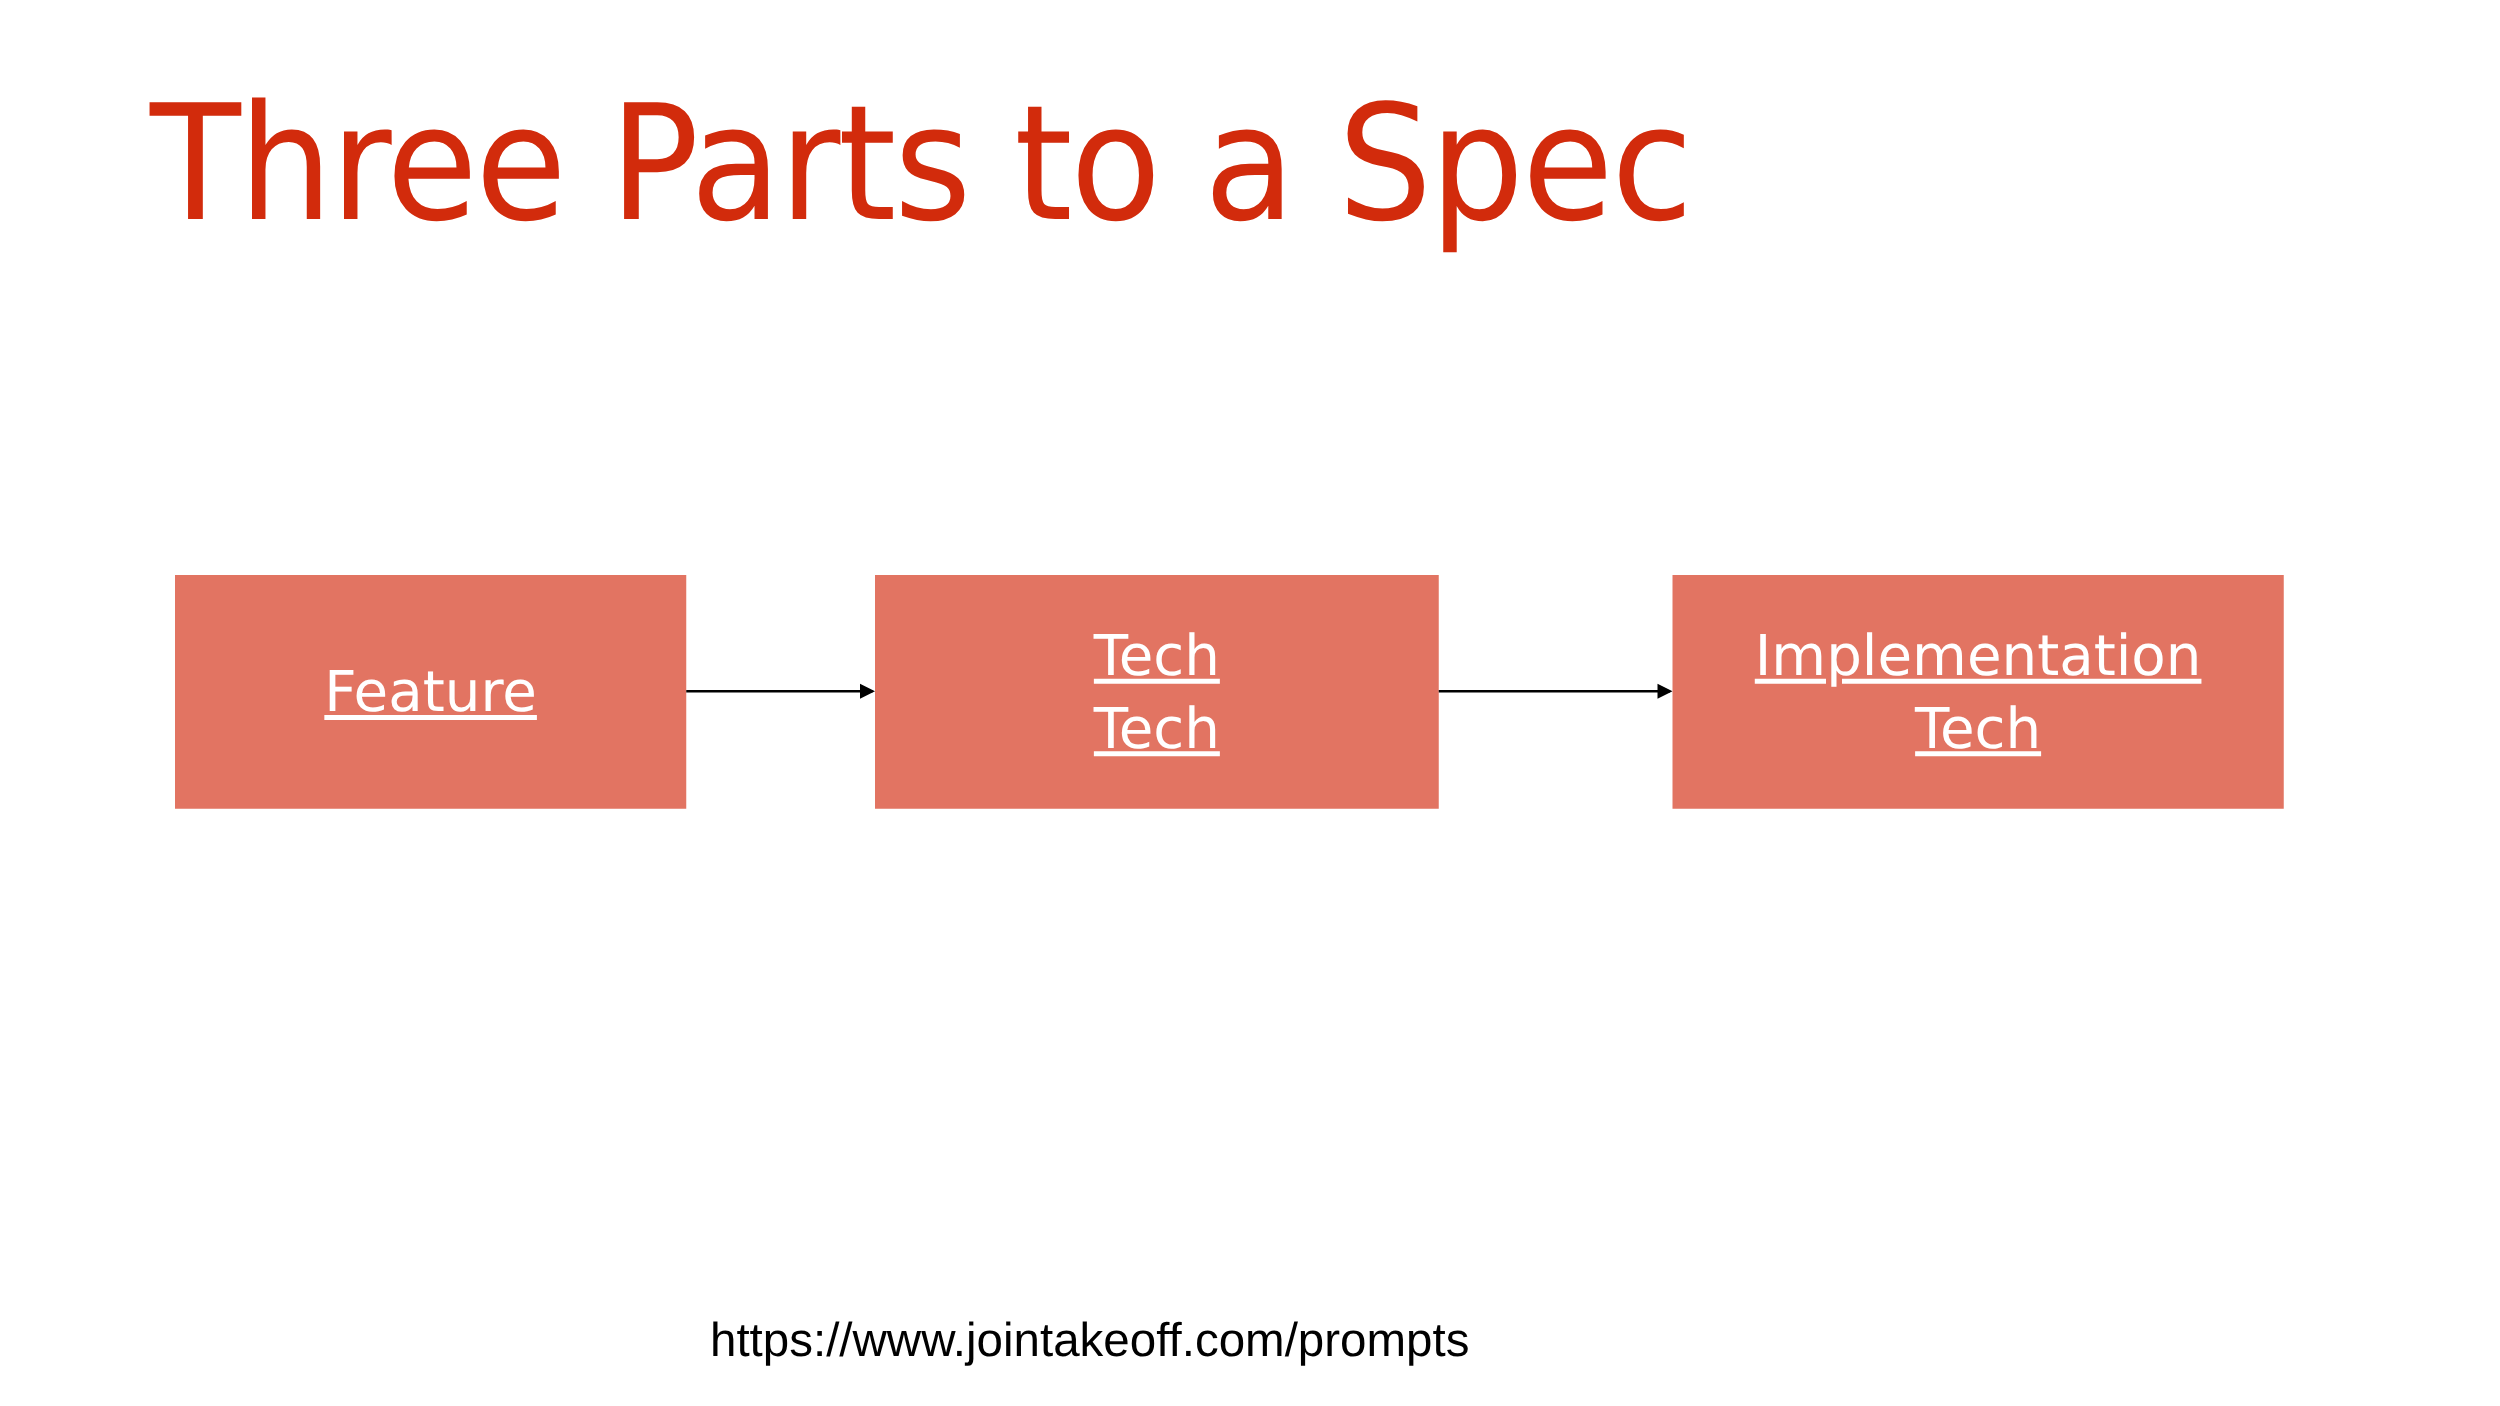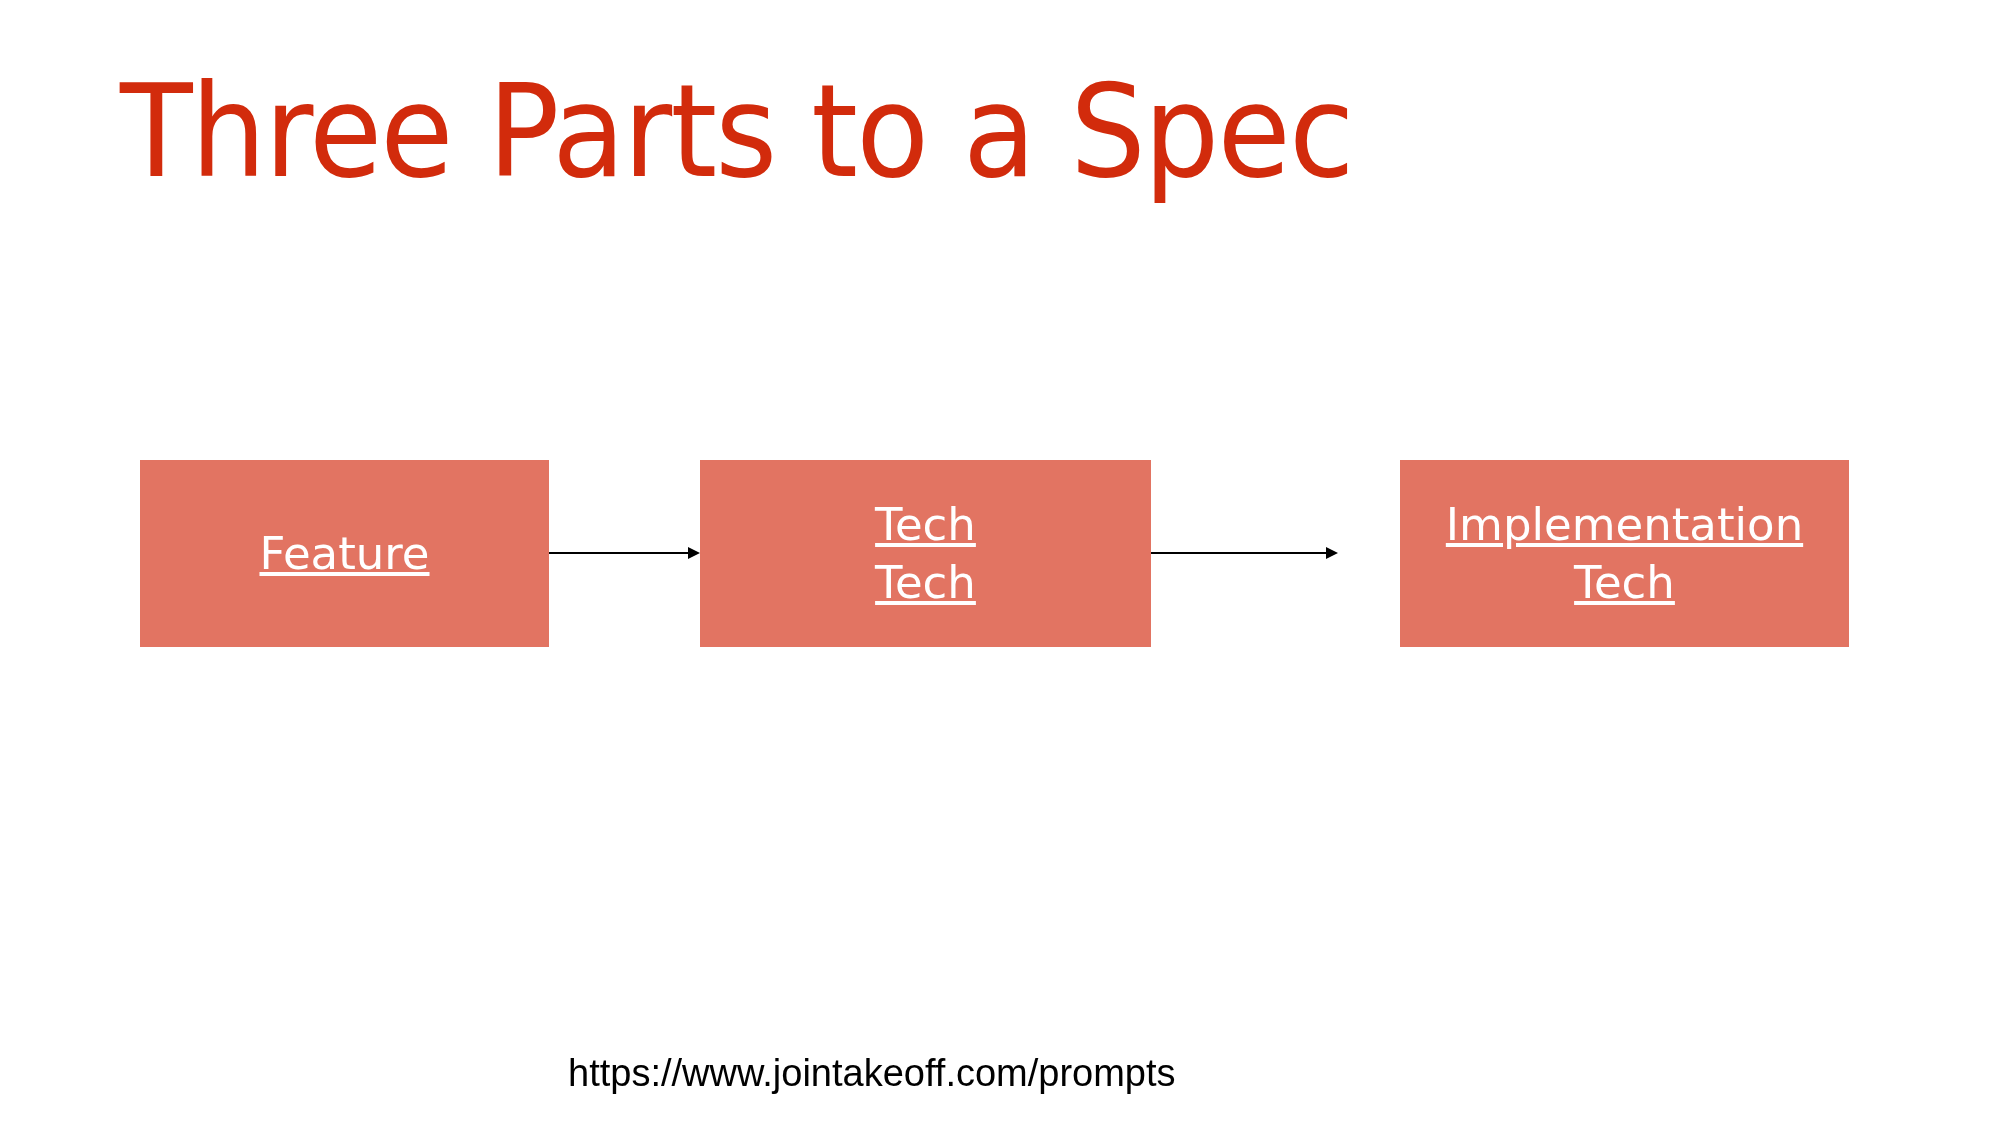--- a/index.html
+++ b/index.html
@@ -85,18 +85,18 @@
 
 <div class="box" style="left: 700px; width: 451px; background: rgb(226, 116, 98); color: rgb(255, 255, 255);">
   <span>Tech</span>
   <span>Tech</span>
 </div>
 
 <div class="arrow" style="left: 1151px; width: 185px; background: rgb(0, 0, 0);">
   <div class="head" style="border-left-color: rgb(0, 0, 0);"></div>
 </div>
 
-<div class="box" style="left: 1400px; width: 449px; background: rgb(226, 116, 98); color: rgb(255, 255, 255);">
+<div class="box" style="left: 1338px; width: 489px; background: rgb(226, 116, 98); color: rgb(255, 255, 255);">
   <span>Implementation</span>
   <span>Tech</span>
 </div>
 
 <div class="footer-url">https://www.jointakeoff.com/prompts</div>
 
 </body></html>

